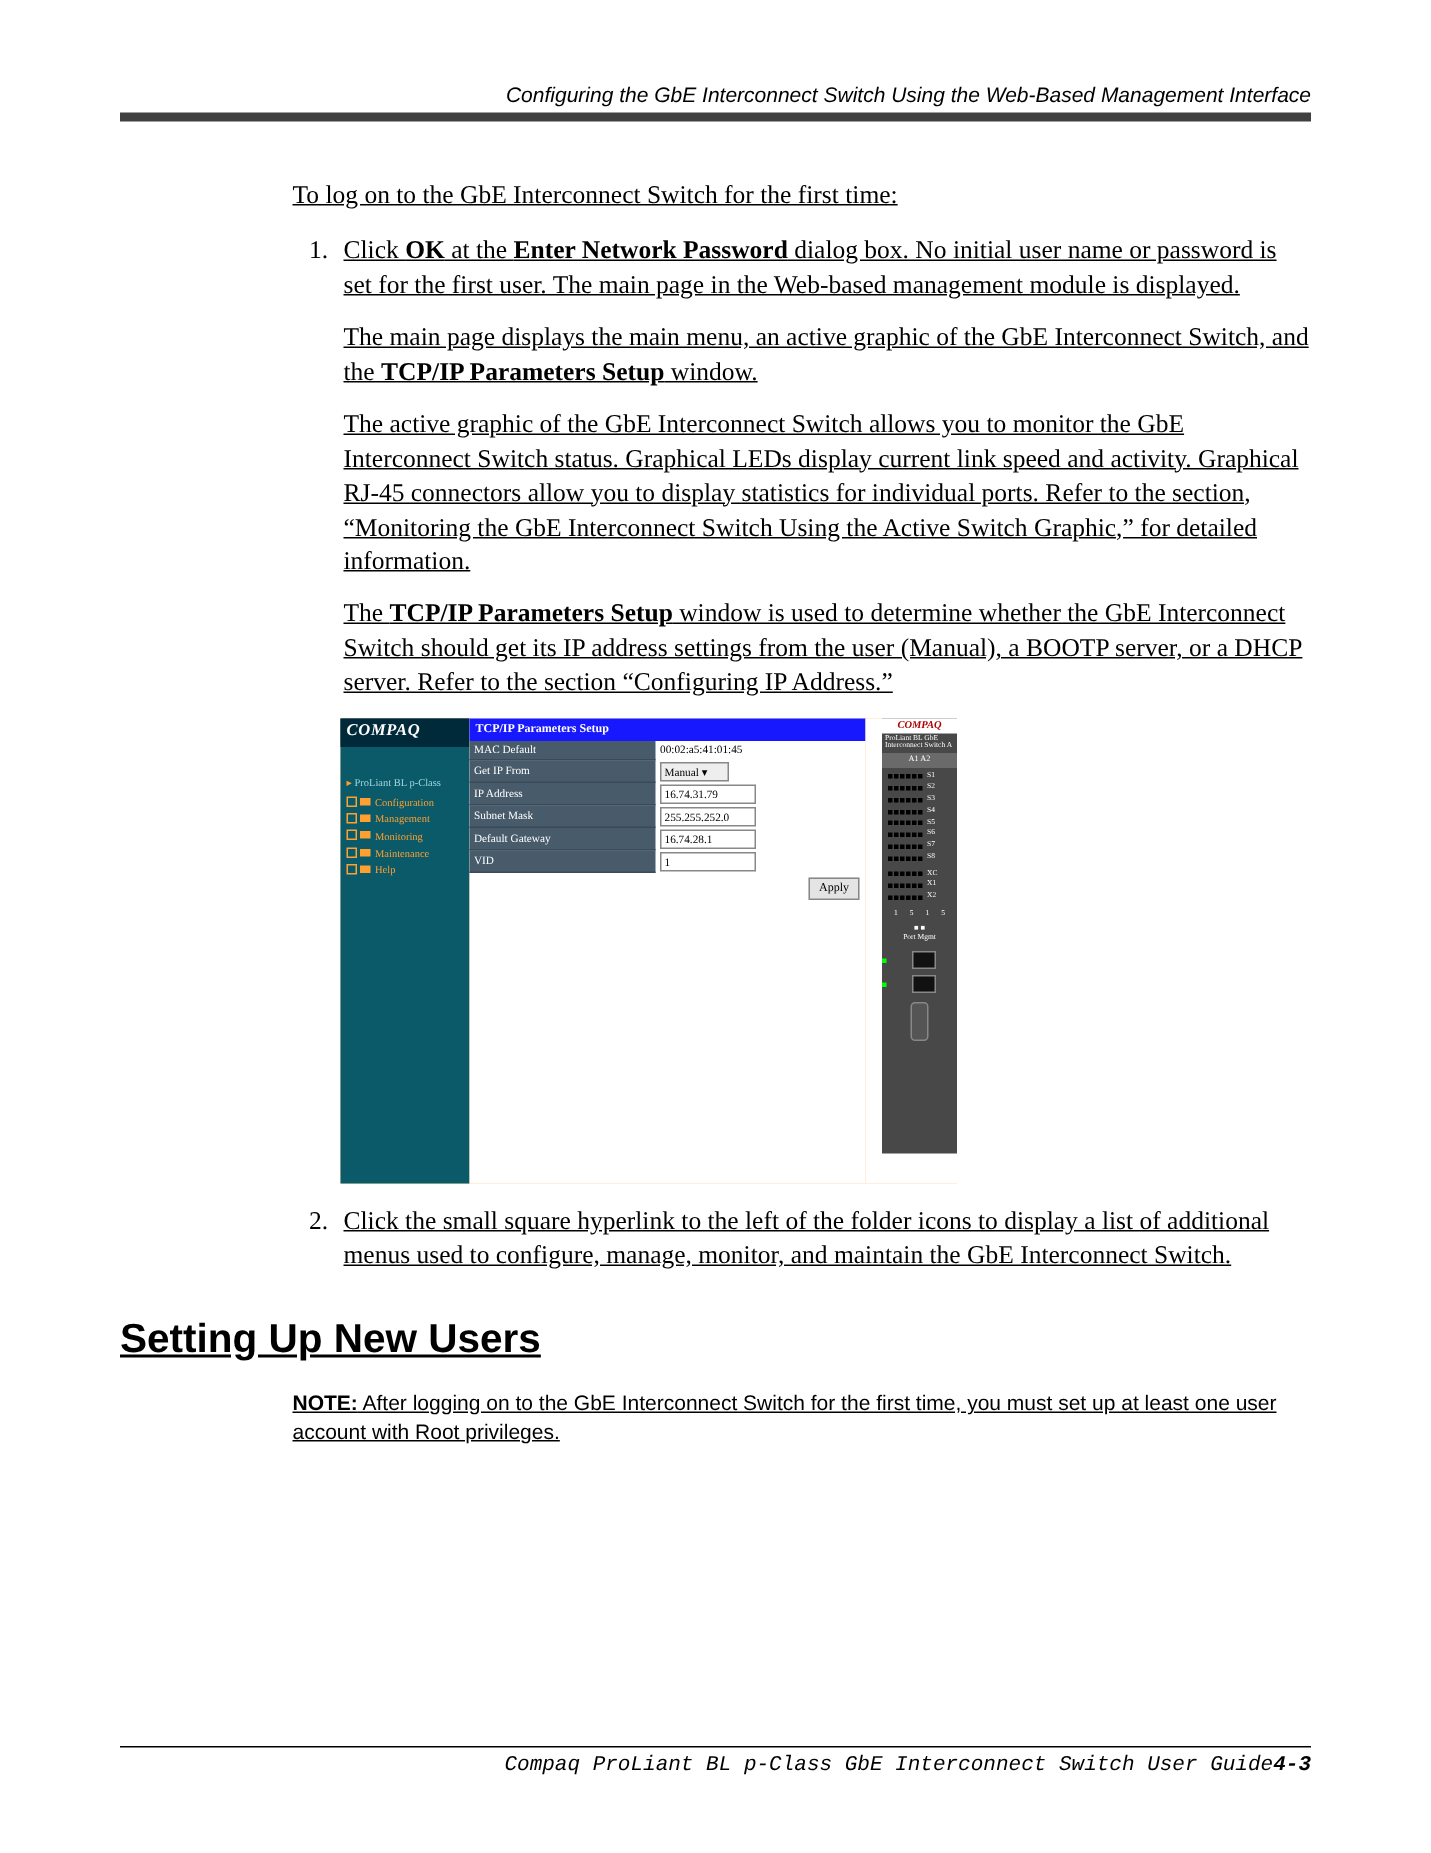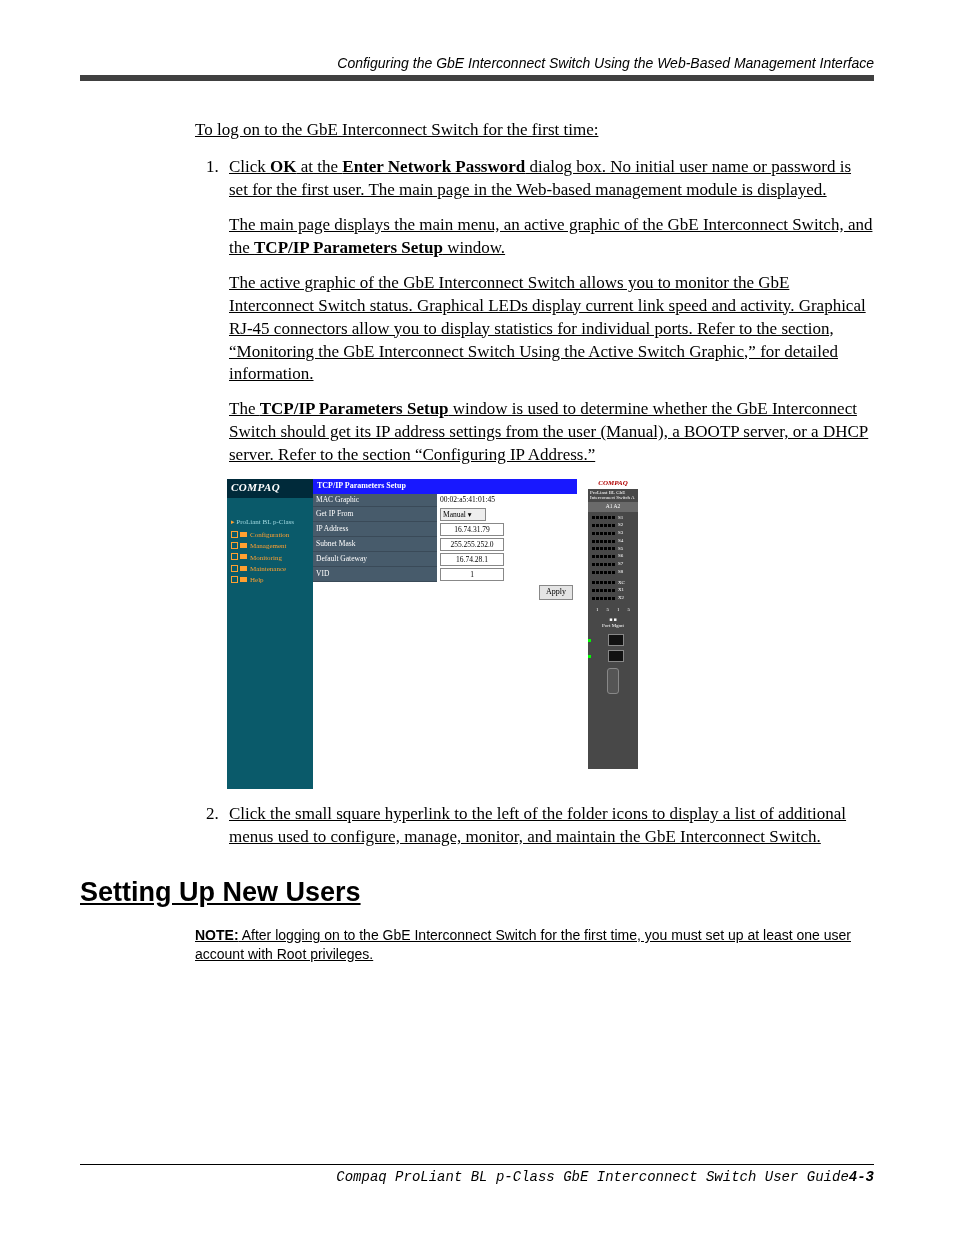--- a/index.html
+++ b/index.html
@@ -135,21 +135,20 @@
   }
   .fig-main .txt {
     display: inline-block;
     border: 1px solid #888;
     background: #fff;
     height: 11px;
     line-height: 11px;
     padding: 0 2px;
     font-size: 7.5px;
     width: 58px;
-    text-align: center;
   }
   .fig-main .sel {
     display: inline-block;
     border: 1px solid #888;
     background: #eee;
     height: 11px; line-height: 11px;
     padding: 0 2px;
     font-size: 7.5px;
     width: 40px;
   }
@@ -295,21 +294,21 @@
             <div class="item"><span class="sq"></span><span class="fld"></span><span>Monitoring</span></div>
             <div class="item"><span class="sq"></span><span class="fld"></span><span>Maintenance</span></div>
             <div class="item"><span class="sq"></span><span class="fld"></span><span>Help</span></div>
           </div>
 
           <div class="fig-main">
             <div class="panel-title">TCP/IP Parameters Setup</div>
             <table>
               <tbody>
                   <tr>
-                <td>MAC Graphic</td>
+                <td>MAC Default</td>
                 <td><span>00:02:a5:41:01:45</span></td>
               </tr>
               <tr>
                 <td>Get IP From</td>
                 <td><span class="sel"><span>Manual</span> <span>▾</span></span></td>
               </tr>
               <tr>
                 <td>IP Address</td>
                 <td><span class="txt">16.74.31.79</span></td>
               </tr>

